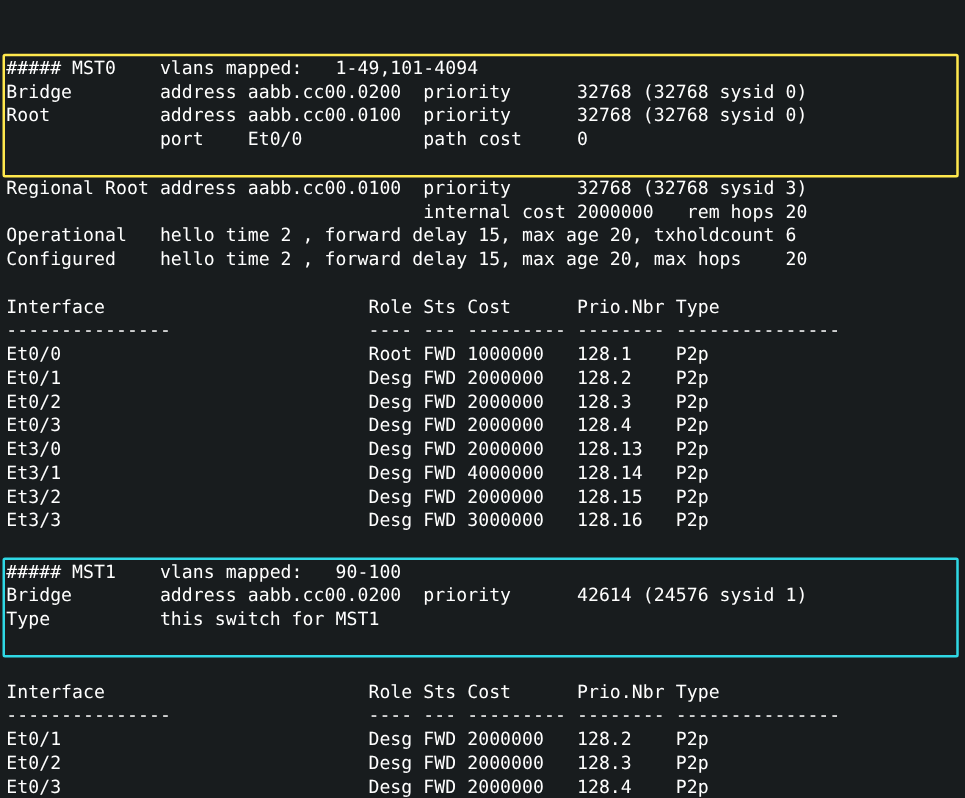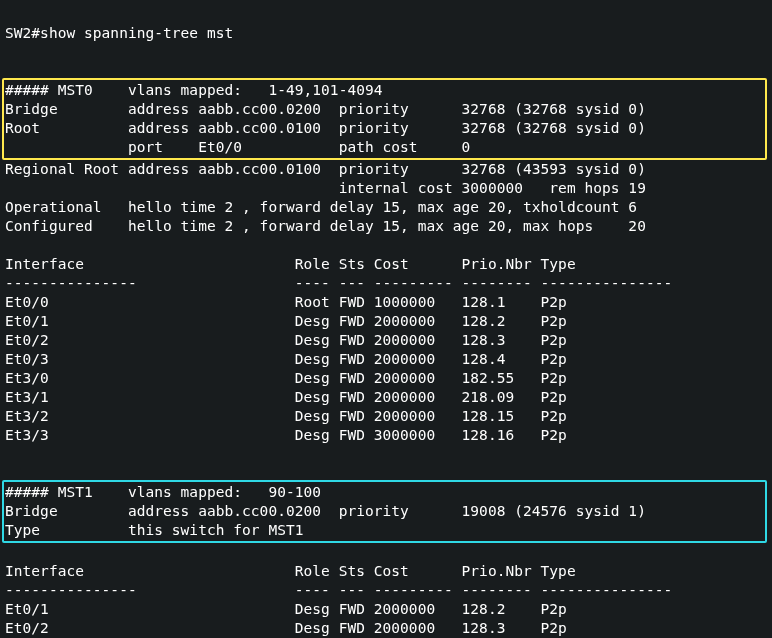--- a/index.html
+++ b/index.html
@@ -18,54 +18,52 @@
     white-space: pre;
     padding: 5px 5px 0 5px;
     letter-spacing: 0.05px;
   }
   .hl-box {
     display: block;
     border: 2px solid;
     margin-left: -3px;
     padding-left: 1px;
     padding-top: 1px;
-    padding-bottom: 1px;
+    padding-bottom: 18px;
     border-radius: 2px;
-    margin-top: 16px;
   }
   .yellow { border-color: #ffe84d; }
   .cyan   { border-color: #2fd8e5; }
 </style>
 </head>
 <body>
 
 <div class="terminal">
-<span>SW2#show spanning-tree mst</span>
 <span></span>
 <span class="hl-box yellow"><span>##### MST0    vlans mapped:   1-49,101-4094</span>
 <span>Bridge        address aabb.cc00.0200  priority      32768 (32768 sysid 0)</span>
 <span>Root          address aabb.cc00.0100  priority      32768 (32768 sysid 0)</span>
-<span>              port    Et0/0           path cost     0</span></span><span>Regional Root address aabb.cc00.0100  priority      32768 (43593 sysid 0)</span>
-<span>                                      internal cost 3000000   rem hops 19</span>
+<span>              port    Et0/0           path cost     0</span></span><span>Regional Root address aabb.cc00.0100  priority      32768 (32768 sysid 3)</span>
+<span>                                      internal cost 2000000   rem hops 20</span>
 <span>Operational   hello time 2 , forward delay 15, max age 20, txholdcount 6</span>
 <span>Configured    hello time 2 , forward delay 15, max age 20, max hops    20</span>
 <span></span>
 <span>Interface                        Role Sts Cost      Prio.Nbr Type</span>
 <span>---------------                  ---- --- --------- -------- ---------------</span>
 <span>Et0/0                            Root FWD 1000000   128.1    P2p</span>
 <span>Et0/1                            Desg FWD 2000000   128.2    P2p</span>
 <span>Et0/2                            Desg FWD 2000000   128.3    P2p</span>
 <span>Et0/3                            Desg FWD 2000000   128.4    P2p</span>
-<span>Et3/0                            Desg FWD 2000000   182.55   P2p</span>
-<span>Et3/1                            Desg FWD 2000000   218.09   P2p</span>
+<span>Et3/0                            Desg FWD 2000000   128.13   P2p</span>
+<span>Et3/1                            Desg FWD 4000000   128.14   P2p</span>
 <span>Et3/2                            Desg FWD 2000000   128.15   P2p</span>
 <span>Et3/3                            Desg FWD 3000000   128.16   P2p</span>
 <span></span>
 <span class="hl-box cyan"><span>##### MST1    vlans mapped:   90-100</span>
-<span>Bridge        address aabb.cc00.0200  priority      19008 (24576 sysid 1)</span>
+<span>Bridge        address aabb.cc00.0200  priority      42614 (24576 sysid 1)</span>
 <span>Type          this switch for MST1</span></span><span></span>
 <span>Interface                        Role Sts Cost      Prio.Nbr Type</span>
 <span>---------------                  ---- --- --------- -------- ---------------</span>
 <span>Et0/1                            Desg FWD 2000000   128.2    P2p</span>
 <span>Et0/2                            Desg FWD 2000000   128.3    P2p</span>
 <span>Et0/3                            Desg FWD 2000000   128.4    P2p</span>
 <span></span>
 
 </div>
 

